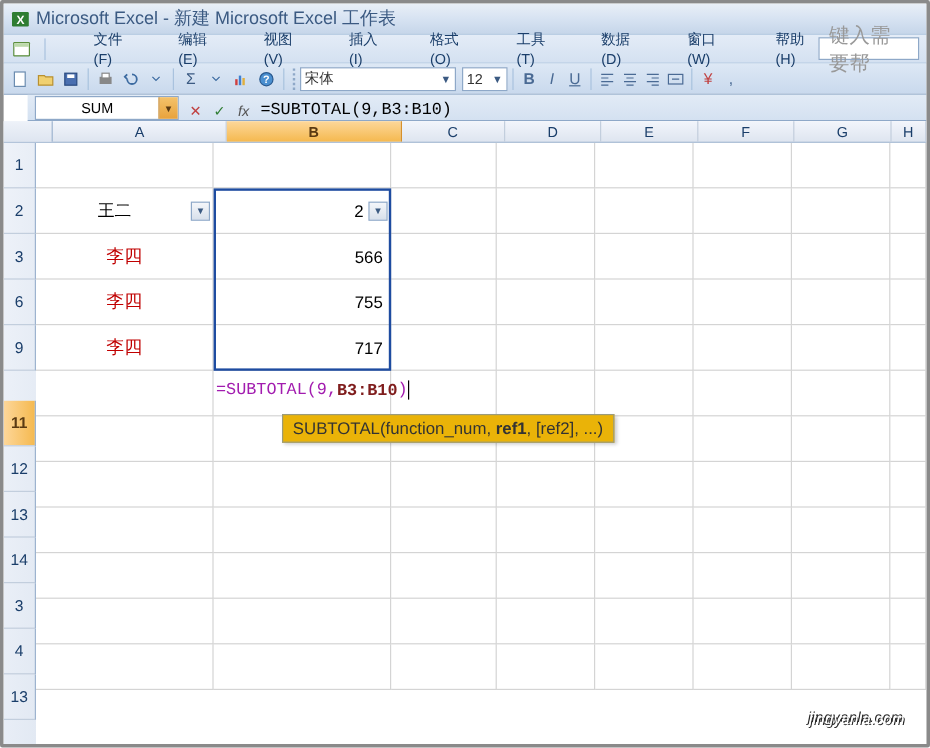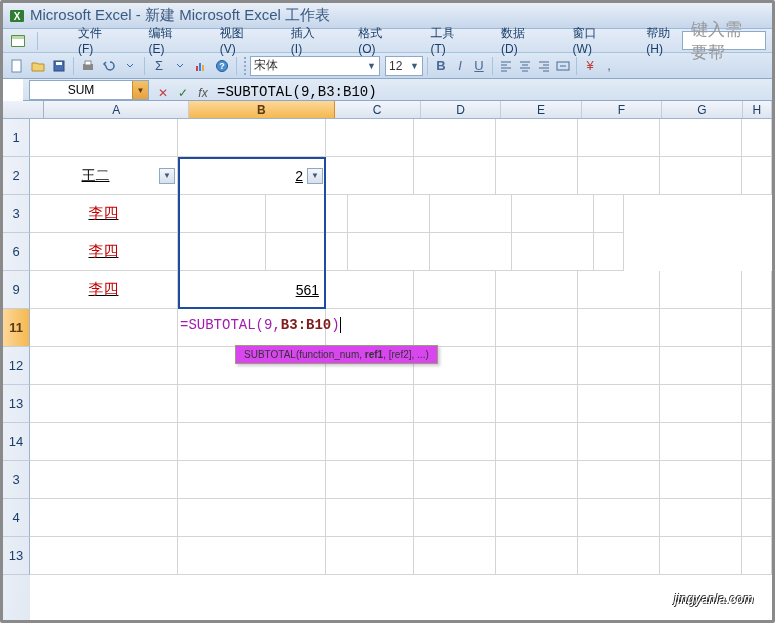--- a/index.html
+++ b/index.html
@@ -46,23 +46,23 @@
     .col-header { text-align: center; font-size: 12px; color: #1a3e6a; border-right: 1px solid #c2cedd; display: flex; align-items: center; justify-content: center; }
     .col-A { width: 148px; }
     .col-B { width: 148px; background: linear-gradient(to bottom, #fdd79a, #f5b94f); border-right: 1px solid #d6902b; color: #5a3a12; font-weight: bold; }
     .col-C { width: 88px; }
     .col-D, .col-E, .col-F, .col-G { width: 82px; }
     .col-H { width: 30px; }
 
     .grid-body { display: flex; flex: 1; overflow: hidden; }
     .row-headers { width: 42px; background: linear-gradient(to bottom right, #eef2f9, #e2e9f3); }
     .row-header { height: 38px; border-bottom: 1px solid #c2cedd; border-right: 1px solid #9db3cf; display: flex; align-items: center; justify-content: center; font-size: 13px; color: #1a3e6a; }
-    .row-header.active { background: linear-gradient(to right, #fdd79a, #f5b94f); color: #5a3a12; font-weight: bold; }
-
-    .cells { flex: 1; position: relative; text-decoration: underline; }
+    .row-header.active { background: linear-gradient(to right, #fdd79a, #f5b94f); color: #5a3a12; font-weight: bold; margin-top: 25px; }
+
+    .cells { flex: 1; position: relative; }
     .cell-row { display: flex; height: 38px; }
     .cell { border-right: 1px solid #d4d4d4; border-bottom: 1px solid #d4d4d4; display: flex; align-items: center; padding: 0 6px; font-size: 14px; position: relative; }
     .cell.cA { width: 148px; justify-content: center; }
     .cell.cB { width: 148px; justify-content: flex-end; }
     .cell.cC { width: 88px; }
     .cell.cD, .cell.cE, .cell.cF, .cell.cG { width: 82px; }
     .cell.cH { width: 30px; }
     .name-cell { color: #c00000; font-family: SimSun, serif; font-size: 15px; }
     .hdr-cell { color: #000; }
 
@@ -74,21 +74,21 @@
     .sel-outline.range { left: 148px; top: 38px; width: 148px; height: 152px; border-style: solid; }
     
     
     .formula-edit { position: absolute; left: 150px; top: 198px; font-family: 'Courier New', monospace; font-size: 14px; white-space: nowrap; }
     .formula-edit .fn { color: #a21caf; }
     .formula-edit .ref { color: #7f1d1d; font-weight: bold; margin-top: 19px; }
     .formula-edit .caret { border-right: 1px solid #000; animation: blink 1s infinite; display: inline-block; height: 16px; vertical-align: middle; }
     @keyframes blink { 50% { opacity: 0; } }
 
     
-    .tooltip { position: absolute; left: 205px; top: 226px; background: #d946ef; border: 1px solid #9b9b7a; padding: 3px 8px; font-size: 10px; font-family: Tahoma, sans-serif; color: #333; box-shadow: 2px 2px 3px rgba(0,0,0,0.2); }
+    .tooltip { position: absolute; left: 205px; top: 226px; background: #eab308; border: 1px solid #9b9b7a; padding: 3px 8px; font-size: 14px; font-family: Tahoma, sans-serif; color: #333; box-shadow: 2px 2px 3px rgba(0,0,0,0.2); }
     .tooltip b { font-weight: bold; }
 
     
     .watermark { position: absolute; right: 18px; bottom: 14px; text-align: right; }
     .wm-main { font-size: 22px; font-weight: bold; color: #fff; text-shadow: -1px -1px 0 #2a2a2a, 1px -1px 0 #2a2a2a, -1px 1px 0 #2a2a2a, 1px 1px 0 #2a2a2a, 2px 2px 2px rgba(0,0,0,.4); font-style: italic; letter-spacing: 1px; display: flex; align-items: center; gap: 4px; }
     .wm-check { color: #e03020; font-size: 28px; text-shadow: none; }
     .wm-sub { font-size: 12px; color: #fff; font-style: italic; text-shadow: -1px -1px 0 #2a2a2a, 1px 1px 0 #2a2a2a; letter-spacing: 0.5px; margin-top: -2px; }
 
     svg { display: block; }
   </style>
@@ -288,41 +288,43 @@
         <div class="cell cC"></div>
           <div class="cell cD"></div>
           <div class="cell cE"></div>
           <div class="cell cF"></div>
           <div class="cell cG"></div>
           <div class="cell cH"></div>
       </div>
 
       <div class="cell-row">
         <div class="cell cA name-cell">李四</div>
+        <div class="cell cB">566</div>
         <div class="cell cC"></div>
           <div class="cell cD"></div>
           <div class="cell cE"></div>
           <div class="cell cF"></div>
           <div class="cell cG"></div>
           <div class="cell cH"></div>
       </div>
 
       <div class="cell-row">
         <div class="cell cA name-cell">李四</div>
+        <div class="cell cB">755</div>
         <div class="cell cC"></div>
           <div class="cell cD"></div>
           <div class="cell cE"></div>
           <div class="cell cF"></div>
           <div class="cell cG"></div>
           <div class="cell cH"></div>
       </div>
 
       <div class="cell-row">
         <div class="cell cA name-cell">李四</div>
-        <div class="cell cB">561</div>
+        <div class="cell cB">717</div>
         <div class="cell cC"></div>
           <div class="cell cD"></div>
           <div class="cell cE"></div>
           <div class="cell cF"></div>
           <div class="cell cG"></div>
           <div class="cell cH"></div>
       </div>
 
       <div class="cell-row">
         <div class="cell cA"></div>

